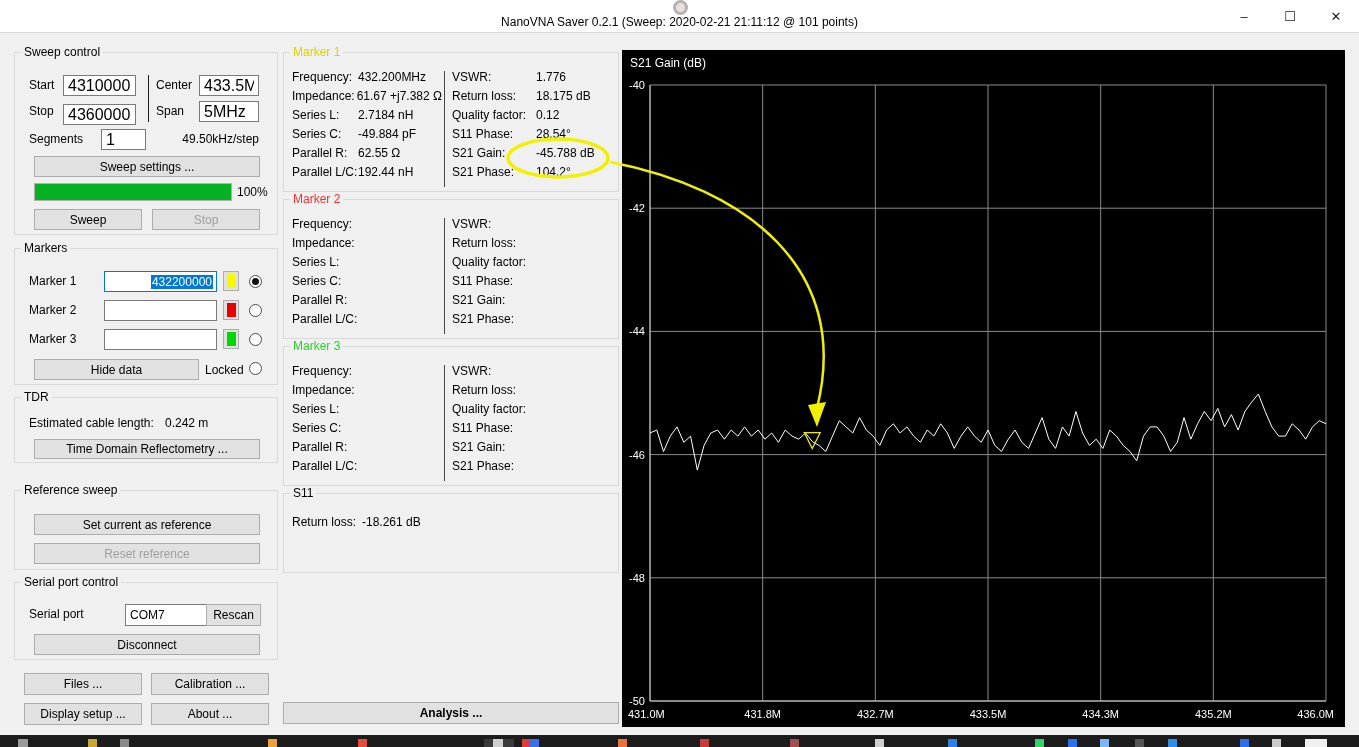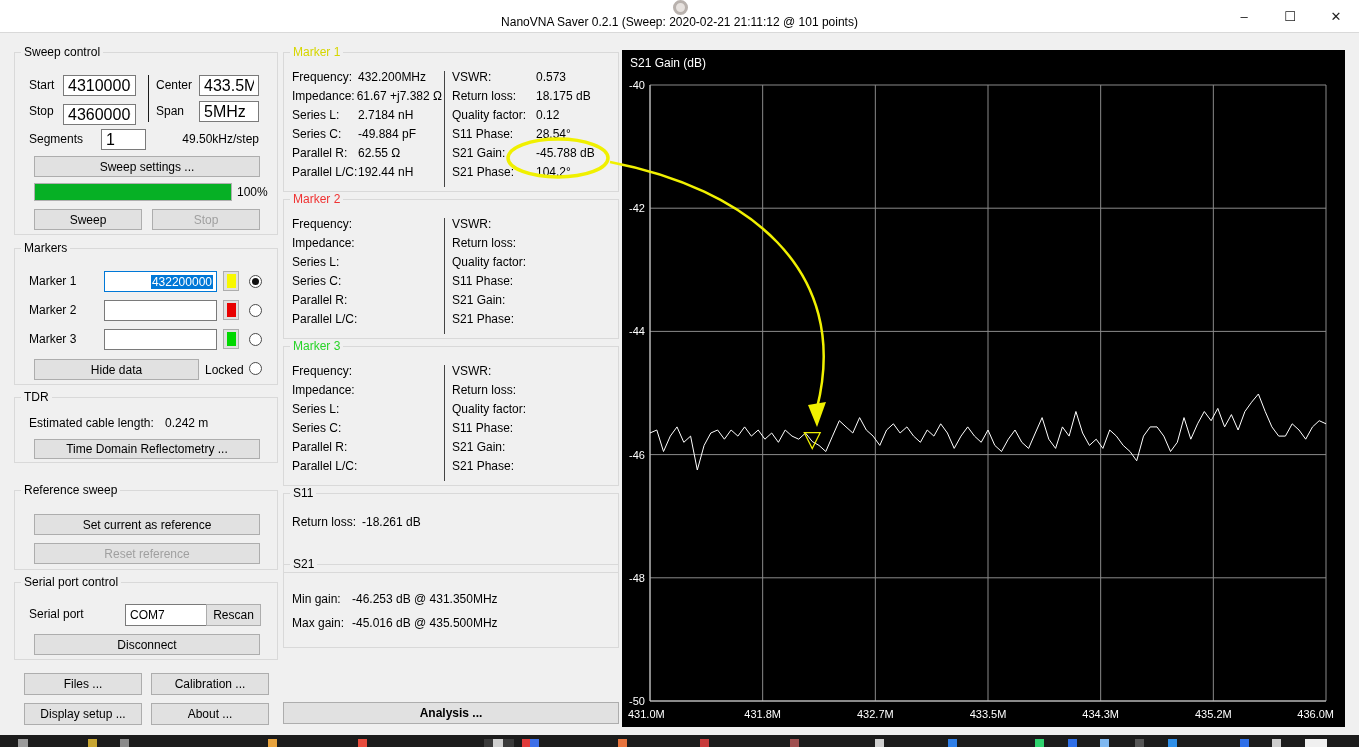--- a/index.html
+++ b/index.html
@@ -176,21 +176,21 @@
         </div>
         <div class="mrow">
           <span class="ml">Parallel L/C:</span>
           <span class="mv">192.44 nH</span>
         </div>
       </div>
     <div class="vdiv" style="left:160px;top:18px;height:116px;background:#444;"></div>
     <div class="mcol mcol-right">
         <div class="mrow">
           <span class="ml">VSWR:</span>
-          <span class="mv">0.573</span>
+          <span class="mv">1.776</span>
         </div>
         <div class="mrow">
           <span class="ml">Return loss:</span>
           <span class="mv">18.175 dB</span>
         </div>
         <div class="mrow">
           <span class="ml">Quality factor:</span>
           <span class="mv">0.12</span>
         </div>
         <div class="mrow">
@@ -323,33 +323,20 @@
   <div class="group" id="s11-group" style="left:283px;top:493px;width:336px;height:80px;">
     <span class="gtitle">S11</span>
     <div class="srows">
         <div class="srow">
           <span class="sl">Return loss:</span>
           <span>-18.261 dB</span>
         </div>
       </div>
   </div>
 
-  <div class="group" id="s21-group" style="left:283px;top:564px;width:336px;height:84px;">
-    <span class="gtitle">S21</span>
-    <div class="srows" style="top:22px;">
-        <div class="srow">
-          <span class="sl">Min gain:</span>
-          <span>-46.253 dB @ 431.350MHz</span>
-        </div>
-        <div class="srow">
-          <span class="sl">Max gain:</span>
-          <span>-45.016 dB @ 435.500MHz</span>
-        </div>
-      </div>
-  </div>
 
   <div class="btn" style="left:283px;top:702px;width:336px;height:22px;font-weight:bold;">Analysis ...</div>
 
   <div id="chart">
     <svg id="chart-svg" width="723" height="677" xmlns="http://www.w3.org/2000/svg">
         <rect x="0" y="0" width="723" height="677" fill="#000000"></rect>
         <line x1="28" y1="35" x2="704" y2="35" stroke="#8a8a8a" stroke-width="1"></line>
         <text x="23" y="39" fill="#fff" font-size="11" text-anchor="end">-40</text>
         <line x1="28" y1="158.2" x2="704" y2="158.2" stroke="#8a8a8a" stroke-width="1"></line>
         <text x="23" y="162.2" fill="#fff" font-size="11" text-anchor="end">-42</text>

